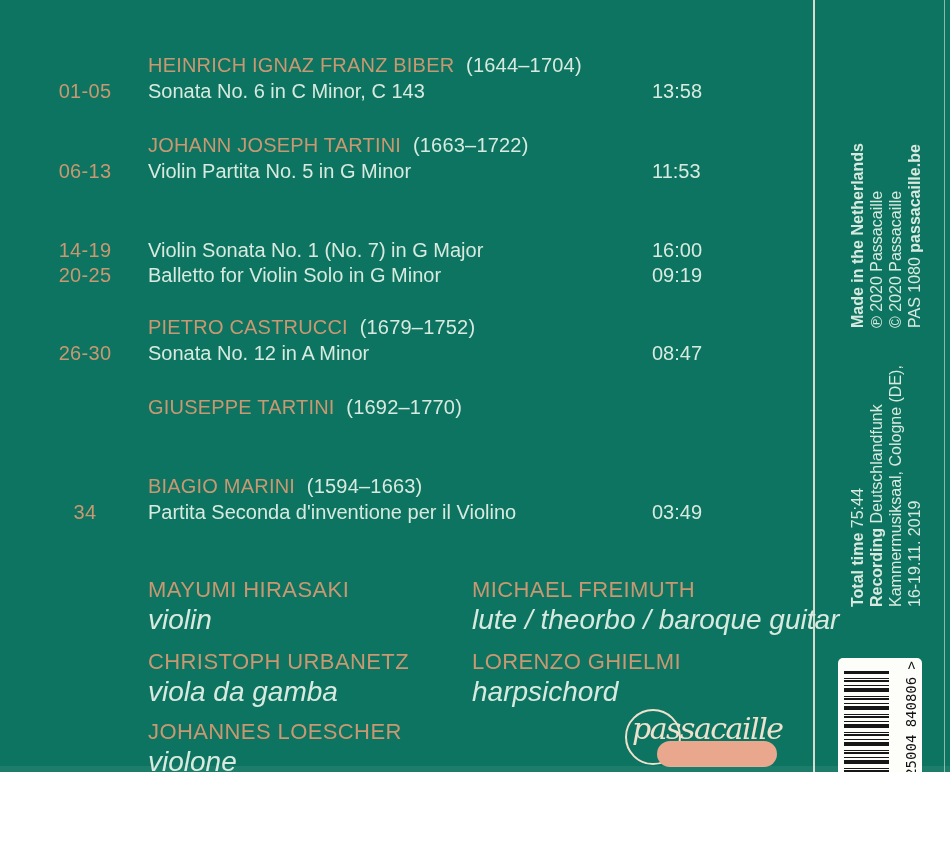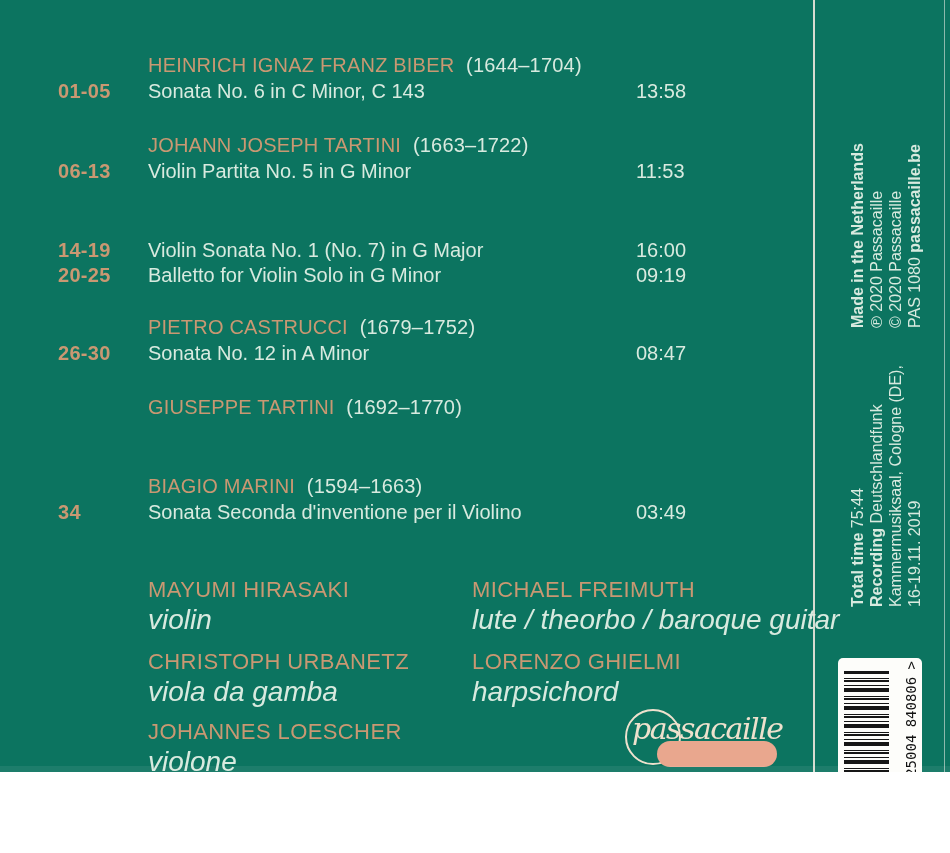--- a/index.html
+++ b/index.html
@@ -20,23 +20,23 @@
   
   .spine-line{position:absolute; top:0; bottom:0; width:2px; background:#e9e5da; opacity:.92;}
   .edge-line{position:absolute; top:0; bottom:0; width:1px; background:rgba(245,243,235,.55);}
   .bottom-strip{position:absolute; left:0; right:0; bottom:0; height:6px; background:rgba(255,255,255,.07);}
 
   
   .composer{position:absolute; left:148px; font-size:20px; letter-spacing:.2px; white-space:nowrap;}
   .composer .tan{color:var(--tan); margin-right:6px;}
   .composer .mint{color:var(--mint);}
   .row{position:absolute; left:0; right:0; height:26px; font-size:20px; white-space:nowrap;}
-  .row .num{position:absolute; left:58px; width:54px; text-align:left; color:var(--tan); font-weight:bold; letter-spacing:.3px;}
+  .row .num{position:absolute; left:58px; width:54px; text-align:center; color:var(--tan); font-weight:normal; letter-spacing:.3px;}
   .row .title{position:absolute; left:148px; color:var(--mint);}
-  .row .dur{position:absolute; left:636px; color:var(--mint);}
+  .row .dur{position:absolute; left:652px; color:var(--mint);}
 
   
   .perf-name{position:absolute; font-size:22px; color:var(--tan); letter-spacing:.4px; white-space:nowrap;}
   .perf-inst{position:absolute; font-size:28px; font-style:italic; color:var(--mint); white-space:nowrap;}
 
   
   .pc-circle{position:absolute; left:625px; top:709px; width:52px; height:52px;
     border:2px solid var(--cream); border-radius:50%;}
   .pc-bar{position:absolute; left:657px; top:741px; width:120px; height:26px;
     background:var(--salmon); border-radius:13px;}
@@ -119,21 +119,21 @@
     <span class="tan">GIUSEPPE TARTINI</span>
     <span class="mint">(1692–1770)</span>
   </div>
 
   <div class="composer" style="top:475px">
     <span class="tan">BIAGIO MARINI</span>
     <span class="mint">(1594–1663)</span>
   </div>
   <div class="row" style="top:501px">
     <span class="num">34</span>
-    <span class="title">Sonata Seconda d'inventione per il Violino</span>
+    <span class="title">Partita Seconda d'inventione per il Violino</span>
     <span class="dur">03:49</span>
   </div>
 
   <div class="perf-name" style="left:148px; top:577px">MAYUMI HIRASAKI</div>
   <div class="perf-inst" style="left:148px; top:604px">violin</div>
   <div class="perf-name" style="left:148px; top:649px">CHRISTOPH URBANETZ</div>
   <div class="perf-inst" style="left:148px; top:676px">viola da gamba</div>
   <div class="perf-name" style="left:148px; top:719px">JOHANNES LOESCHER</div>
   <div class="perf-inst" style="left:148px; top:746px">violone</div>
 

